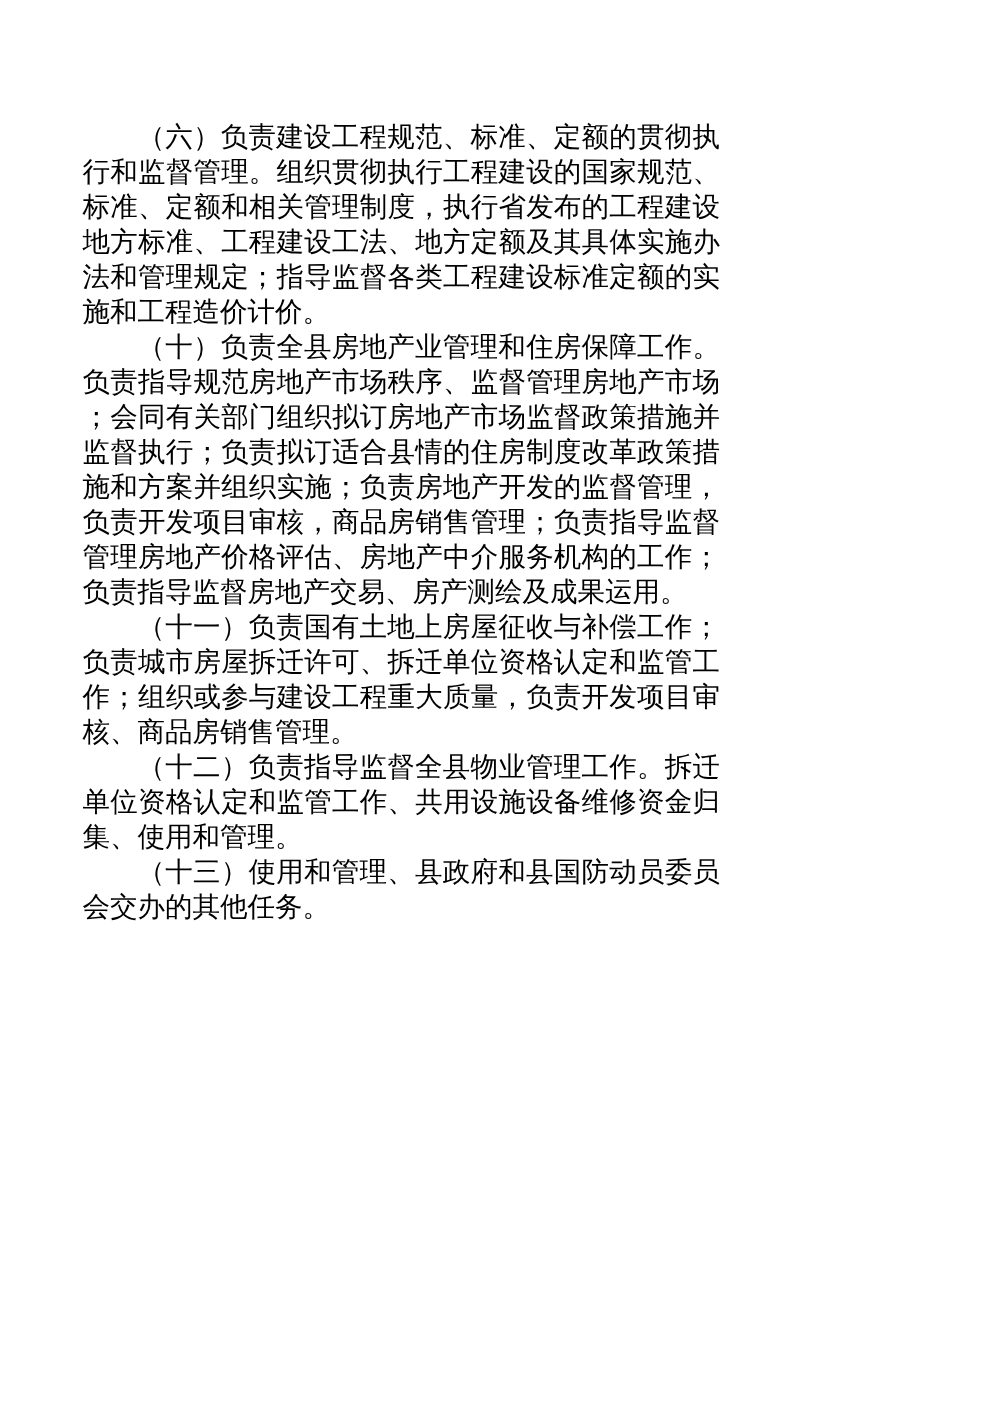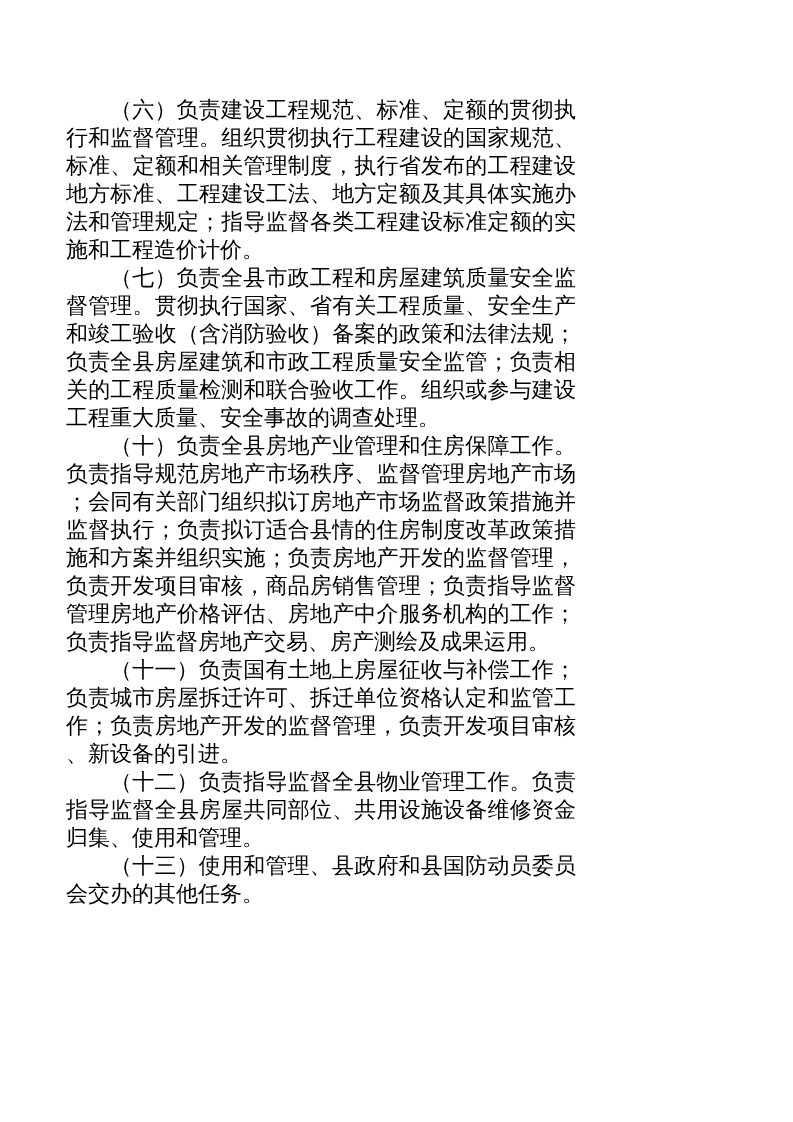--- a/index.html
+++ b/index.html
@@ -31,18 +31,17 @@
     word-break: break-all;
     line-break: anywhere;
     overflow-wrap: anywhere;
   }
 </style>
 </head>
 <body>
 
 <div class="page">
   <p class="para">（六）负责建设工程规范、标准、定额的贯彻执行和监督管理。组织贯彻执行工程建设的国家规范、标准、定额和相关管理制度，执行省发布的工程建设地方标准、工程建设工法、地方定额及其具体实施办法和管理规定；指导监督各类工程建设标准定额的实施和工程造价计价。</p>
-  <p class="para">（七）负责全县市政工程和房屋建筑质量安全监督管理。贯彻执行国家、省有关工程质量、安全生产和竣工验收（含消防验收）备案的政策和法律法规；负责全县房屋建筑和市政工程质量安全监管；负责相关的工程质量检测和联合验收工作。组织或参与建设工程重大质量、安全事故的调查处理。</p>
   <p class="para">（十）负责全县房地产业管理和住房保障工作。负责指导规范房地产市场秩序、监督管理房地产市场；会同有关部门组织拟订房地产市场监督政策措施并监督执行；负责拟订适合县情的住房制度改革政策措施和方案并组织实施；负责房地产开发的监督管理，负责开发项目审核，商品房销售管理；负责指导监督管理房地产价格评估、房地产中介服务机构的工作；负责指导监督房地产交易、房产测绘及成果运用。</p>
-  <p class="para">（十一）负责国有土地上房屋征收与补偿工作；负责城市房屋拆迁许可、拆迁单位资格认定和监管工作；负责房地产开发的监督管理，负责开发项目审核、新设备的引进。</p>
-  <p class="para">（十二）负责指导监督全县物业管理工作。负责指导监督全县房屋共同部位、共用设施设备维修资金归集、使用和管理。</p>
+  <p class="para">（十一）负责国有土地上房屋征收与补偿工作；负责城市房屋拆迁许可、拆迁单位资格认定和监管工作；组织或参与建设工程重大质量，负责开发项目审核、商品房销售管理。</p>
+  <p class="para">（十二）负责指导监督全县物业管理工作。拆迁单位资格认定和监管工作、共用设施设备维修资金归集、使用和管理。</p>
   <p class="para">（十三）使用和管理、县政府和县国防动员委员会交办的其他任务。</p>
 </div>
 
 </body></html>

